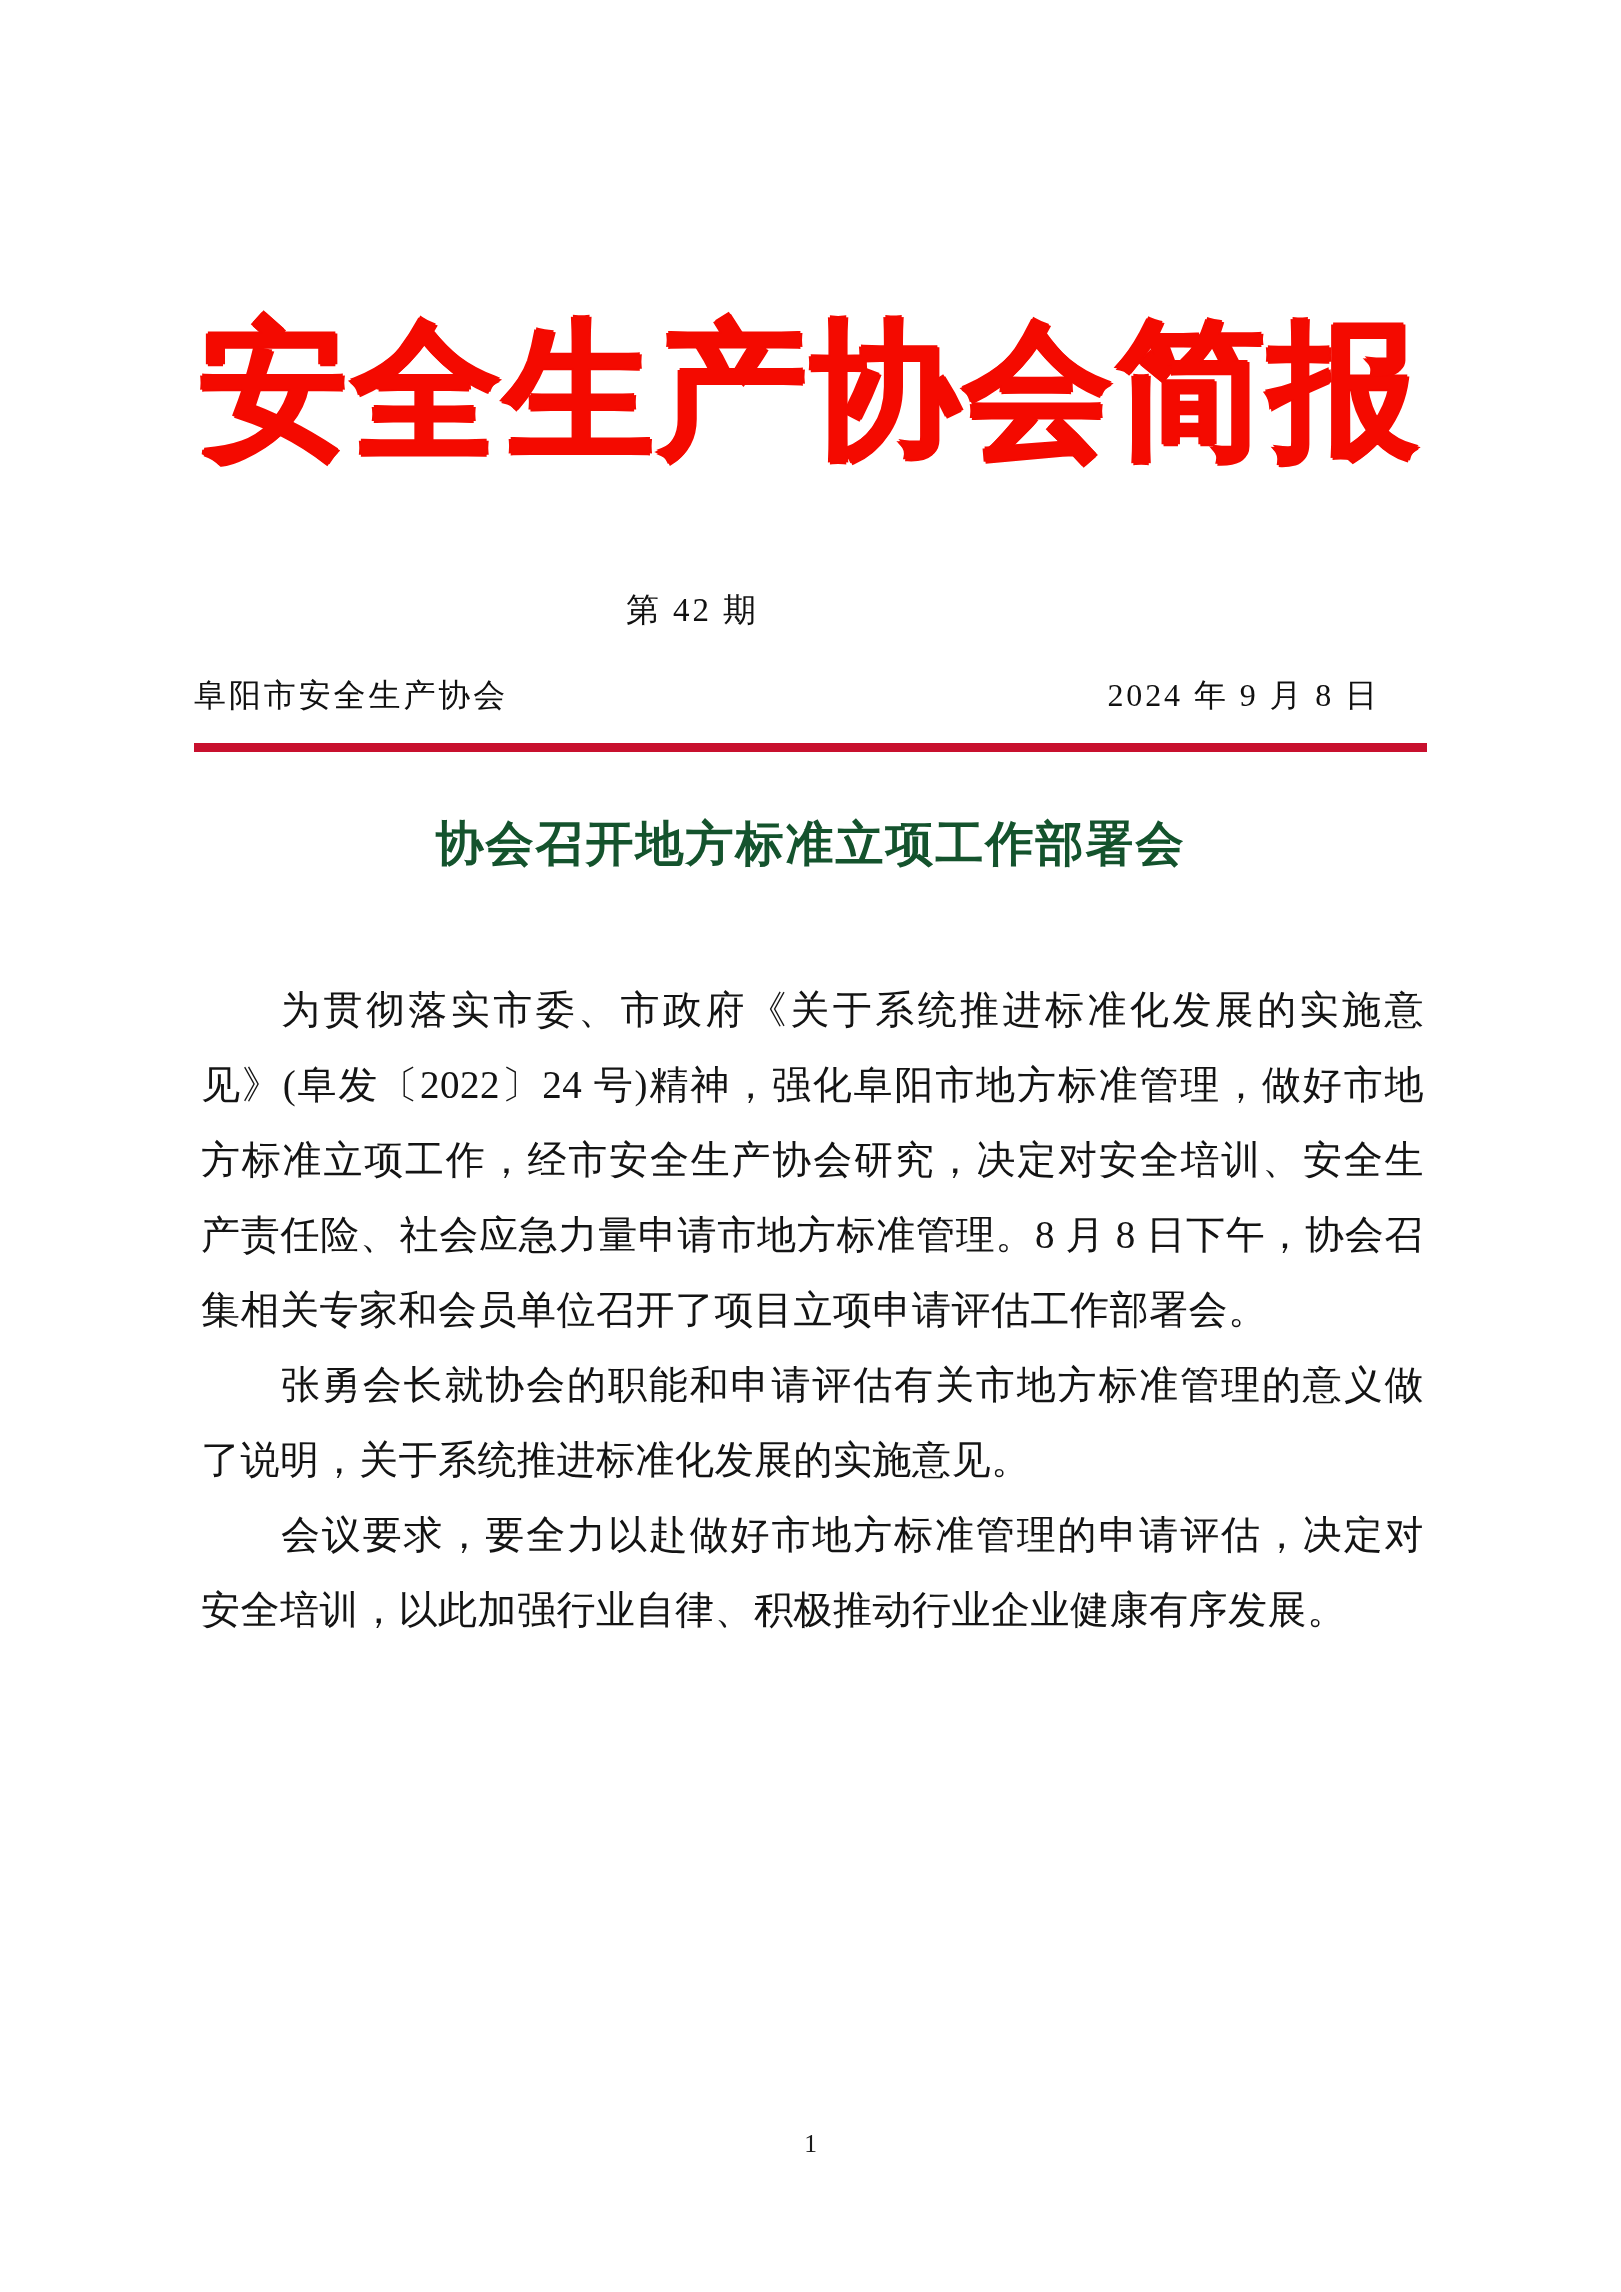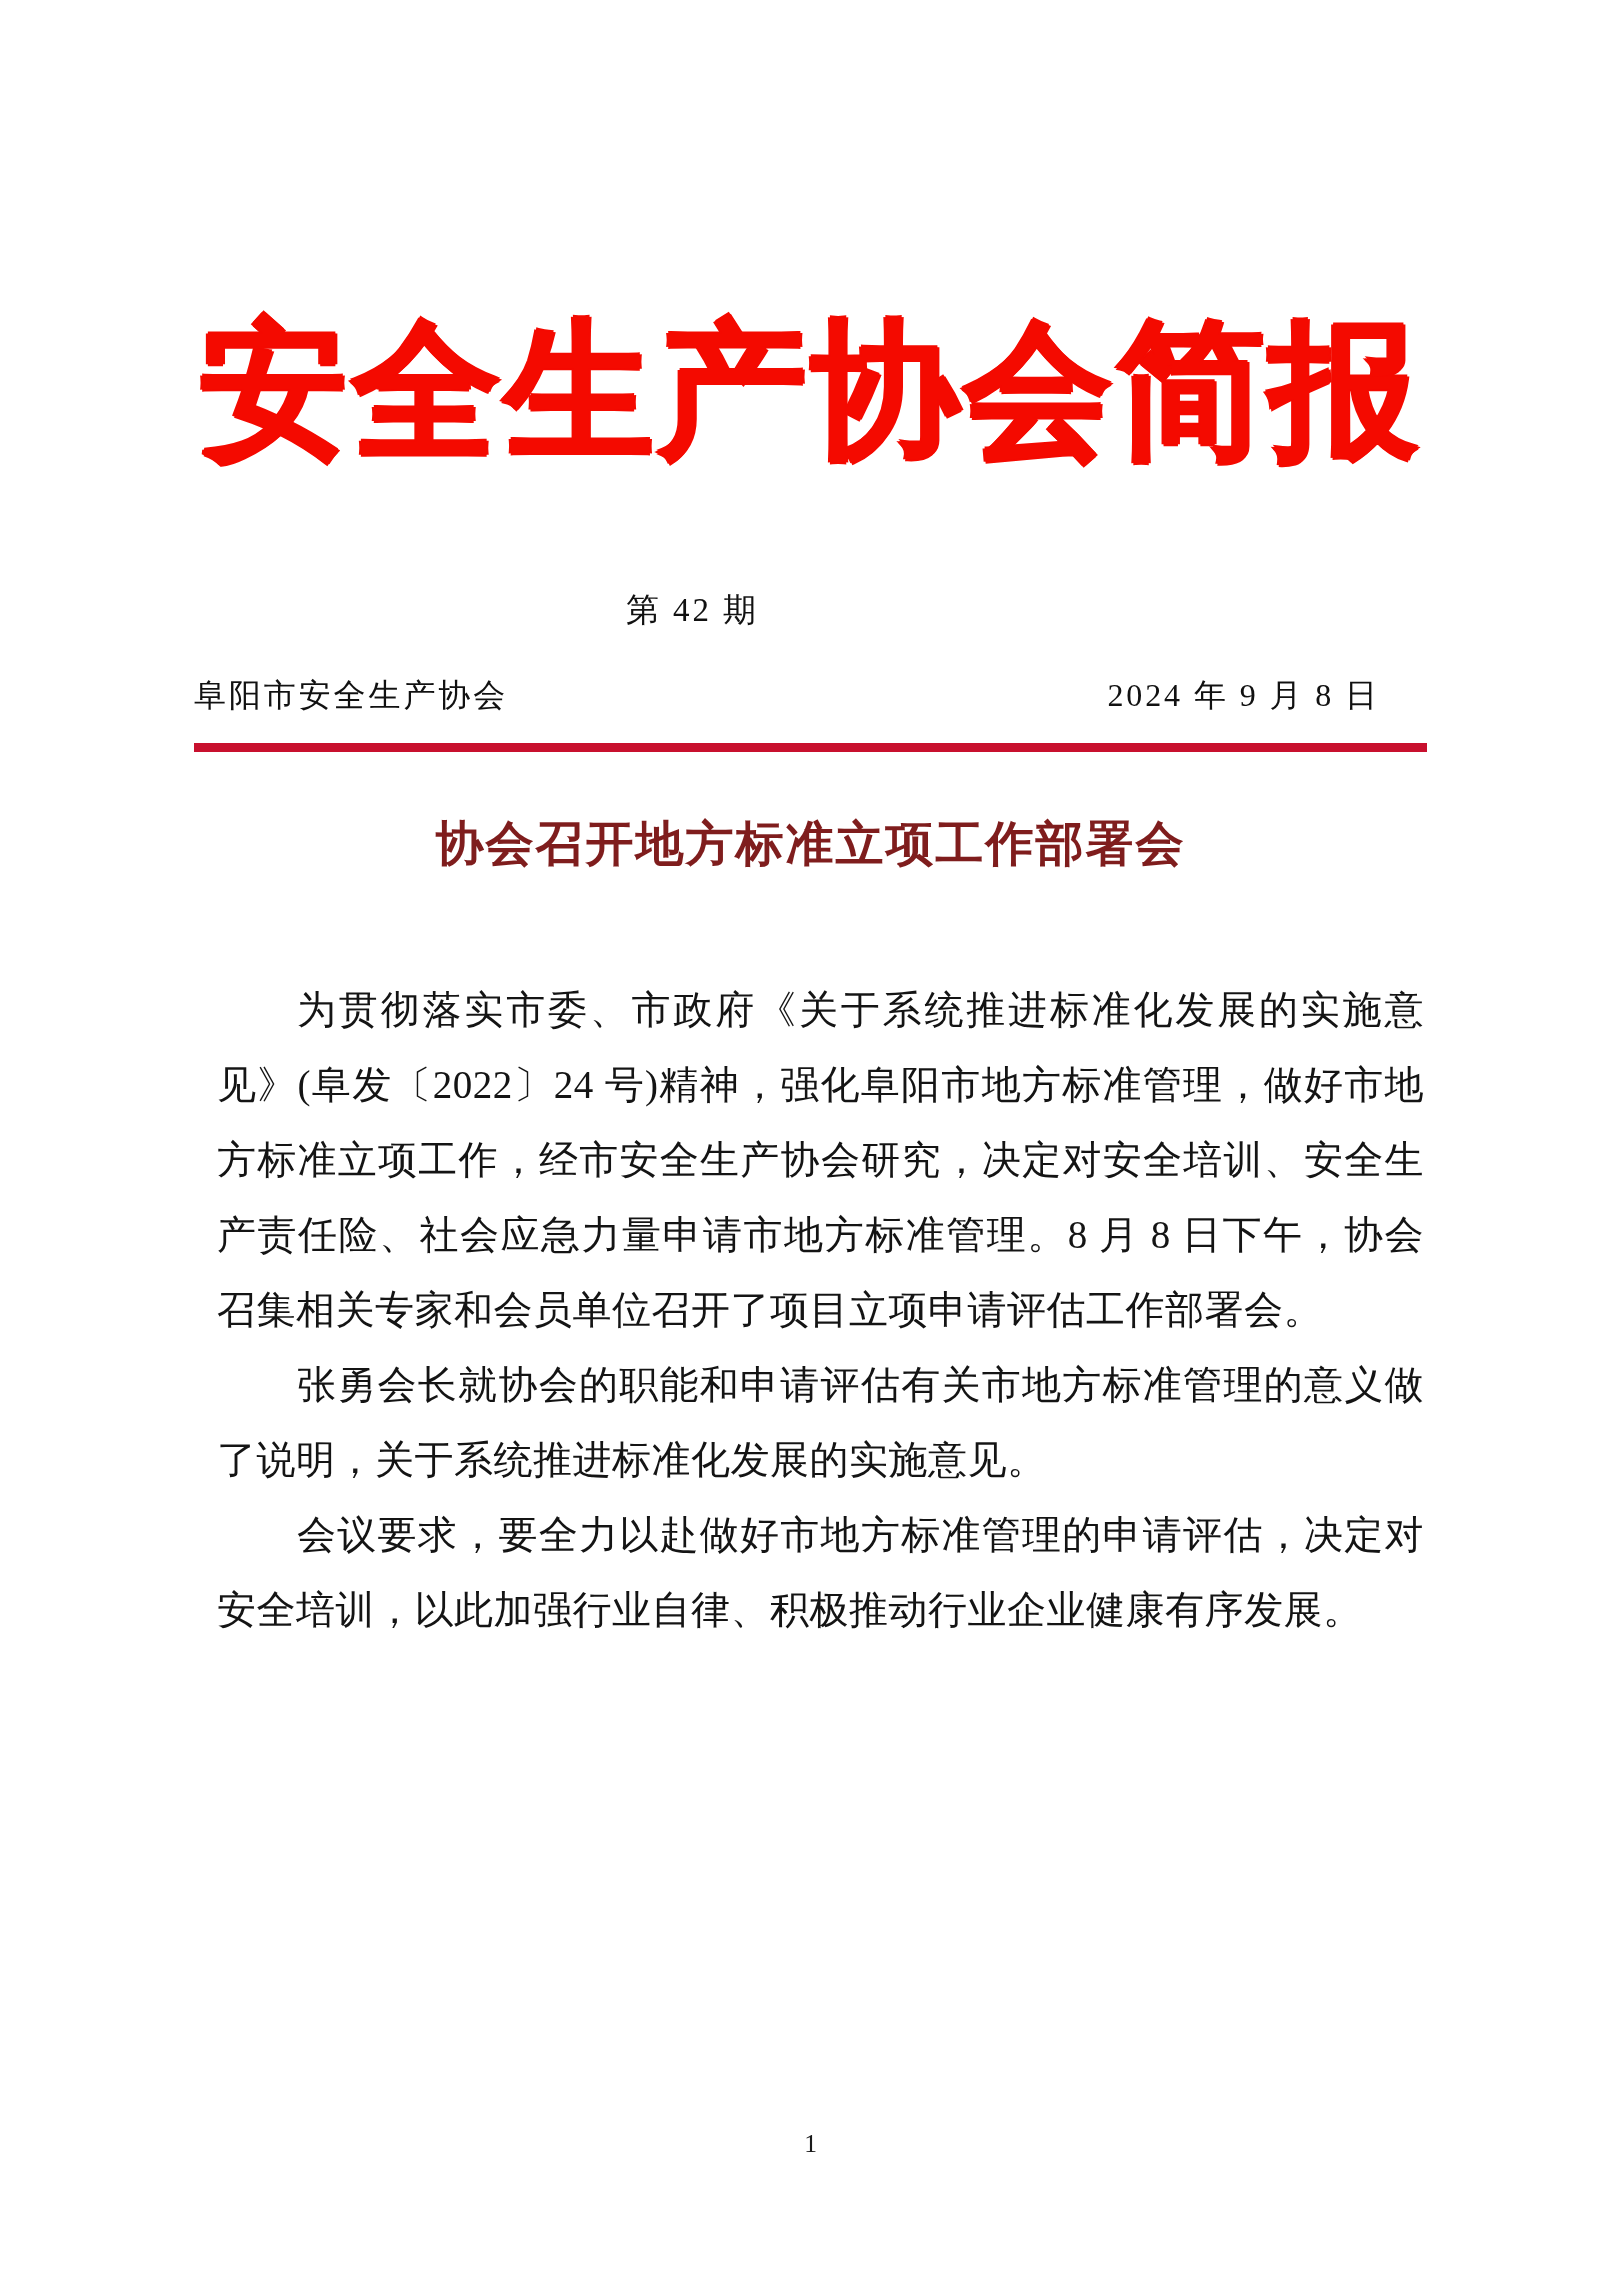--- a/index.html
+++ b/index.html
@@ -84,38 +84,38 @@
   .article-title {
     position: absolute;
     left: 0;
     top: 812px;
     width: 1621px;
     text-align: center;
     font-family: "Liberation Sans", "DejaVu Sans", sans-serif;
     font-weight: 700;
     font-size: 48px;
     letter-spacing: 2px;
-    color: #7f1d1d;
+    color: #14532d;
     white-space: nowrap;
   }
 
   .article-body {
     position: absolute;
     left: 201px;
     top: 972px;
     width: 1223px;
     color: #141414;
     font-size: 39px;
     line-height: 75px;
     letter-spacing: 0.5px;
     text-align: justify;
     text-justify: inter-character;
   }
   .article-body p {
-    margin: 0 0 0 16px;
+    margin: 0 0 0 0;
     text-indent: 80px;
   }
 
   
   .page-number {
     position: absolute;
     left: 0;
     top: 2129px;
     width: 1621px;
     text-align: center;

